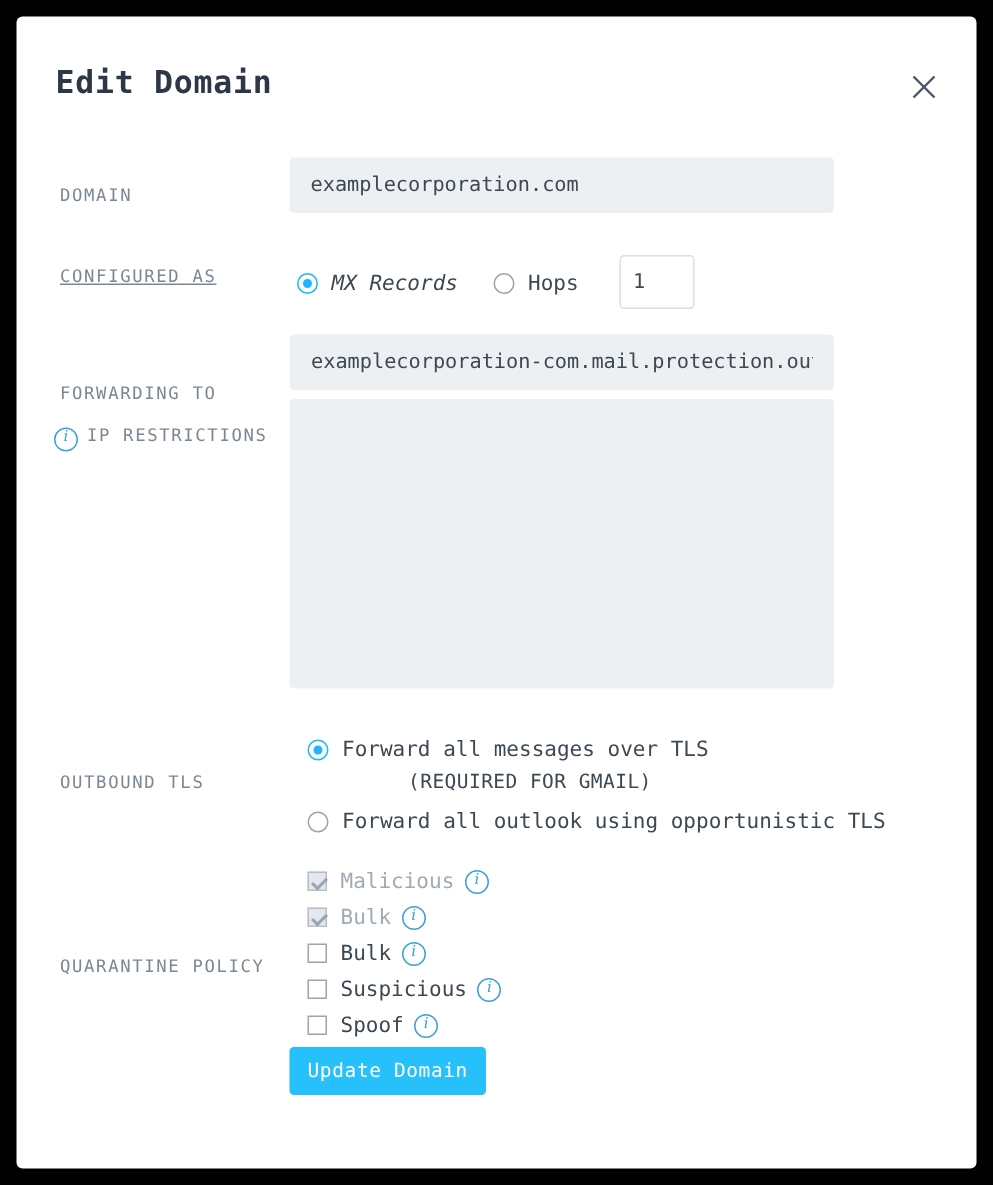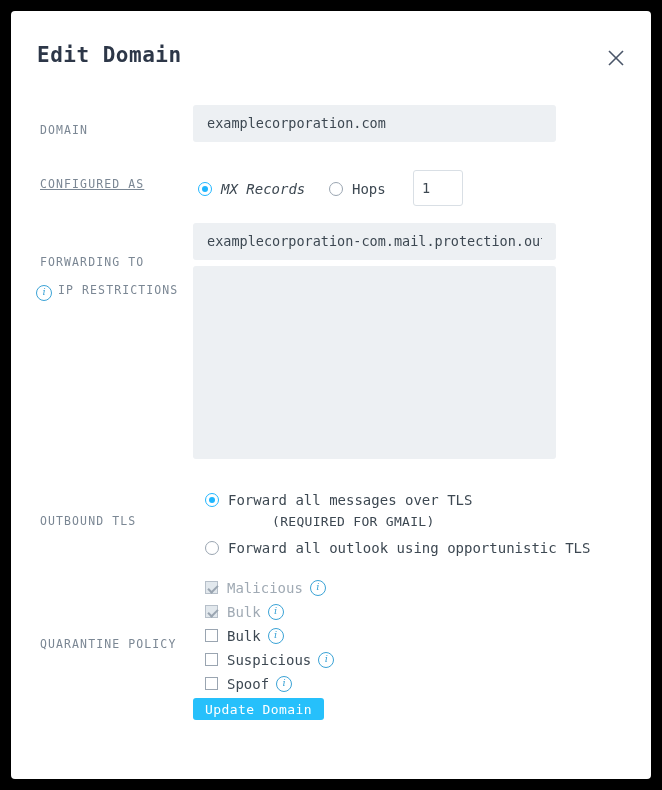--- a/index.html
+++ b/index.html
@@ -181,21 +181,21 @@
     letter-spacing: 0.3px;
   }
 
   .q-item { position: absolute; left: 194px; }
 
   .update-btn {
     position: absolute;
     left: 182px;
     top: 687px;
     width: 131px;
-    height: 22px;
+    height: 32px;
     background: #26c0fb;
     color: #ffffff;
     border: none;
     border-radius: 3px;
     font-family: "DejaVu Sans Mono", monospace;
     font-size: 13px;
     letter-spacing: 0.4px;
     cursor: pointer;
   }
 </style>

